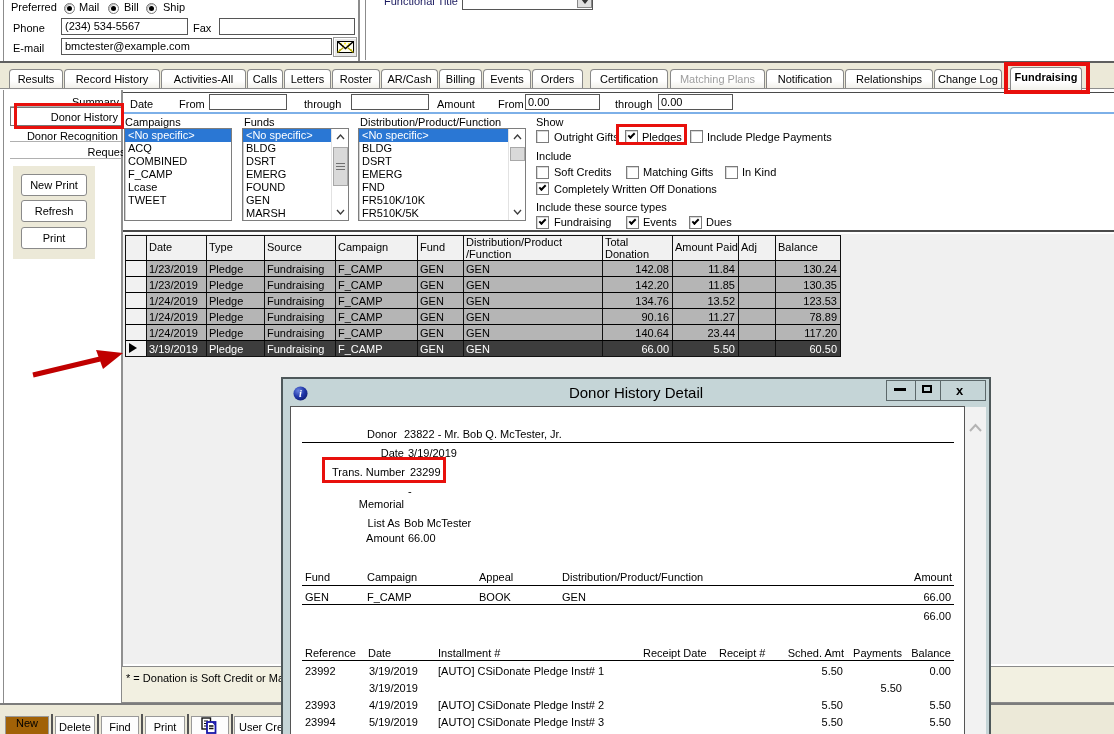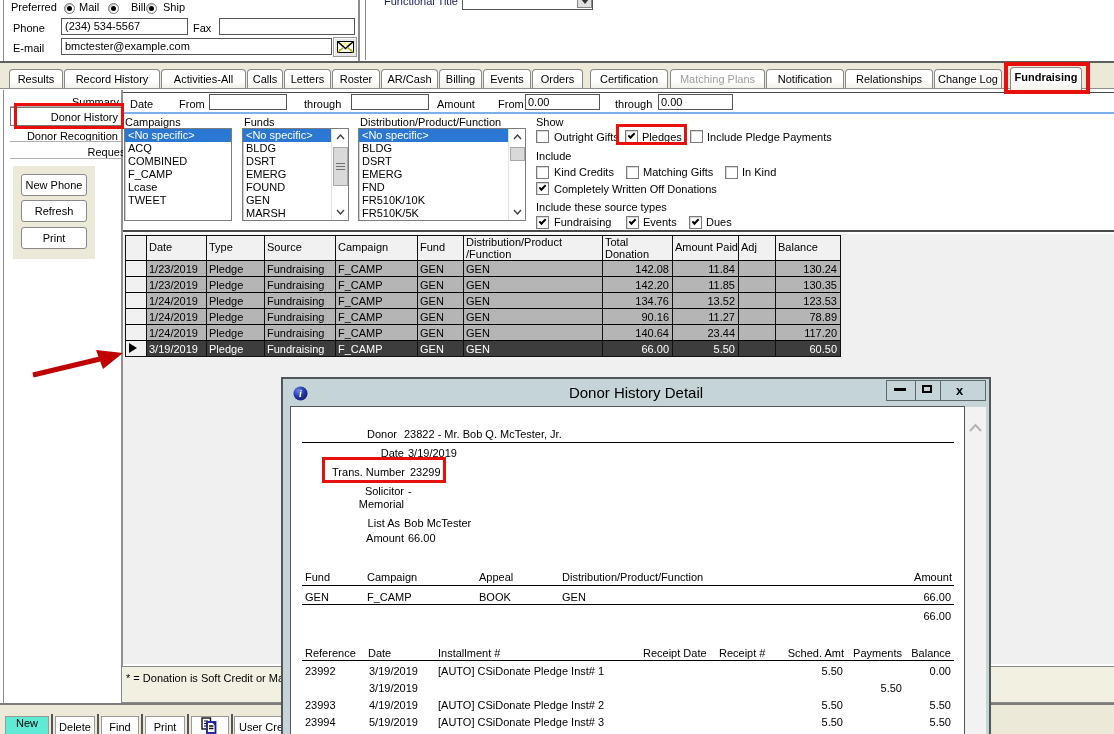--- a/index.html
+++ b/index.html
@@ -24,21 +24,21 @@
 <div class="ab vline" style="left:3px;top:0;height:61px"></div>
 <div class="ab vline" style="left:358px;top:0;height:61px;width:2px"></div>
 <div class="ab vline" style="left:365px;top:0;height:60px"></div>
 <div class="ab" style="left:11px;top:1px">Preferred</div>
 
 <div class="ab" style="left:64px;top:3px;width:11px;height:11px;border:1px solid #777;border-radius:50%;background:#fff;box-shadow:inset 1px 1px 1px #bbb"></div>
 <div class="ab" style="left:67px;top:6px;width:5px;height:5px;border-radius:50%;background:#000"></div>
 <div class="ab" style="left:79px;top:1px">Mail</div>
 <div class="ab" style="left:108px;top:3px;width:11px;height:11px;border:1px solid #777;border-radius:50%;background:#fff;box-shadow:inset 1px 1px 1px #bbb"></div>
 <div class="ab" style="left:111px;top:6px;width:5px;height:5px;border-radius:50%;background:#000"></div>
-<div class="ab" style="left:131px;top:1px">Bill</div>
+<div class="ab" style="left:124px;top:1px">Bill</div>
 <div class="ab" style="left:146px;top:3px;width:11px;height:11px;border:1px solid #777;border-radius:50%;background:#fff;box-shadow:inset 1px 1px 1px #bbb"></div>
 <div class="ab" style="left:149px;top:6px;width:5px;height:5px;border-radius:50%;background:#000"></div>
 <div class="ab" style="left:163px;top:1px">Ship</div>
 <div class="ab" style="left:13px;top:22px">Phone</div>
 <div class="ab inp" style="left:61px;top:18px;width:127px;height:17px;line-height:15px;padding-left:3px">(234) 534-5567</div>
 <div class="ab" style="left:193px;top:22px">Fax</div>
 <div class="ab inp" style="left:219px;top:18px;width:136px;height:17px"></div>
 <div class="ab" style="left:13px;top:42px">E-mail</div>
 <div class="ab inp" style="left:61px;top:38px;width:271px;height:17px;line-height:15px;padding-left:3px">bmctester@example.com</div>
 
@@ -89,21 +89,21 @@
 <div class="ab" style="left:0;top:96px;width:119px;text-align:right">Summary</div>
 <div class="ab" style="left:10px;top:106px;width:111px;height:1px;background:#b0b0b0"></div>
 <div class="ab" style="left:10px;top:107px;width:112px;height:19px;border:1px solid #777;background:#fff"></div>
 <div class="ab" style="left:0;top:111px;width:118px;text-align:right;font-weight:normal">Donor History</div>
 <div class="redbox" style="left:14px;top:103px;width:110px;height:26px;border-width:3px"></div>
 <div class="ab" style="left:0;top:130px;width:118px;text-align:right">Donor Recognition</div>
 <div class="ab" style="left:10px;top:141px;width:111px;height:1px;background:#b0b0b0"></div>
 <div class="ab" style="left:16px;top:146px;width:118px;text-align:right">Requests</div>
 <div class="ab" style="left:10px;top:158px;width:111px;height:1px;background:#b0b0b0"></div>
 <div class="ab" style="left:13px;top:166px;width:82px;height:93px;background:#ece9d8"></div>
-<div class="ab" style="left:21px;top:174px;width:66px;height:22px;background:#fff;border:1px solid #8a8a8a;border-radius:3px;text-align:center;line-height:20px">New Phone</div>
+<div class="ab" style="left:21px;top:174px;width:66px;height:22px;background:#fff;border:1px solid #8a8a8a;border-radius:3px;text-align:center;line-height:20px">New Print</div>
 <div class="ab" style="left:21px;top:200px;width:66px;height:22px;background:#fff;border:1px solid #8a8a8a;border-radius:3px;text-align:center;line-height:20px">Refresh</div>
 <div class="ab" style="left:21px;top:227px;width:66px;height:22px;background:#fff;border:1px solid #8a8a8a;border-radius:3px;text-align:center;line-height:20px">Print</div>
 
 <div class="ab" style="left:123px;top:92px;width:991px;height:140px;background:#fff;border-top:1px solid #4a4a4a;border-bottom:2px solid #4a4a4a"></div>
 <div class="ab" style="left:130px;top:98px">Date</div>
 <div class="ab" style="left:179px;top:98px">From</div>
 <div class="ab inp" style="left:209px;top:94px;width:78px;height:16px"></div>
 <div class="ab" style="left:304px;top:98px">through</div>
 <div class="ab inp" style="left:351px;top:94px;width:78px;height:16px"></div>
 <div class="ab" style="left:437px;top:98px">Amount</div>
@@ -171,21 +171,21 @@
     <div class="ab" style="left:554px;top:131px">Outright Gifts</div>
 <div class="cb" style="left:625px;top:130px">
       <div class="chk"></div>
     </div>
     <div class="ab" style="left:642px;top:131px">Pledges</div>
 <div class="redbox" style="left:616px;top:124px;width:71px;height:21px;border-width:3px"></div>
 <div class="cb" style="left:690px;top:130px"></div>
     <div class="ab" style="left:707px;top:131px">Include Pledge Payments</div>
 <div class="ab" style="left:536px;top:150px">Include</div>
 <div class="cb" style="left:536px;top:166px"></div>
-    <div class="ab" style="left:554px;top:166px">Kind Credits</div>
+    <div class="ab" style="left:554px;top:166px">Soft Credits</div>
 <div class="cb" style="left:626px;top:166px"></div>
     <div class="ab" style="left:643px;top:166px">Matching Gifts</div>
 <div class="cb" style="left:725px;top:166px"></div>
     <div class="ab" style="left:742px;top:166px">In Kind</div>
 <div class="cb" style="left:536px;top:182px">
       <div class="chk"></div>
     </div>
     <div class="ab" style="left:554px;top:183px">Completely Written Off Donations</div>
 <div class="ab" style="left:536px;top:201px">Include these source types</div>
 <div class="cb" style="left:536px;top:216px">
@@ -298,21 +298,21 @@
 <svg class="ab" style="left:25px;top:348px;z-index:20" width="105" height="32" viewBox="0 0 105 32">
 <line x1="8" y1="27" x2="75" y2="11" stroke="#c00000" stroke-width="5"></line>
 <polygon points="98,5 71,2 78,21" fill="#c00000"></polygon>
 </svg>
 
 <div class="ab" style="left:121px;top:666px;width:996px;height:37px;background:#f2f0e1;border:1px solid #8a8a8a"></div>
 <div class="ab" style="left:126px;top:672px">* = Donation is Soft Credit or Matching Gift</div>
 <div class="ab" style="left:0;top:703px;width:1114px;height:2px;background:#7c7c7c"></div>
 <div class="ab" style="left:0;top:705px;width:1114px;height:29px;background:#ece9d8"></div>
 
-<div class="ab" style="left:5px;top:716px;width:44px;height:18px;background:#5eead4;border:1px solid #999;border-bottom:none;text-align:center;padding-top:0">New</div>
+<div class="ab" style="left:5px;top:716px;width:44px;height:18px;background:#a16207;border:1px solid #999;border-bottom:none;text-align:center;padding-top:0">New</div>
 <div class="ab" style="left:51px;top:714px;width:2px;height:20px;background:#555"></div>
 <div class="ab" style="left:55px;top:716px;width:40px;height:18px;background:#fdfdfd;border:1px solid #999;border-bottom:none;text-align:center;padding-top:4px">Delete</div>
 <div class="ab" style="left:97px;top:714px;width:2px;height:20px;background:#555"></div>
 <div class="ab" style="left:101px;top:716px;width:38px;height:18px;background:#fdfdfd;border:1px solid #999;border-bottom:none;text-align:center;padding-top:4px">Find</div>
 <div class="ab" style="left:141px;top:714px;width:2px;height:20px;background:#555"></div>
 <div class="ab" style="left:145px;top:716px;width:40px;height:18px;background:#fdfdfd;border:1px solid #999;border-bottom:none;text-align:center;padding-top:4px">Print</div>
 <div class="ab" style="left:187px;top:714px;width:2px;height:20px;background:#555"></div>
 <div class="ab" style="left:191px;top:716px;width:38px;height:18px;background:#fdfdfd;border:1px solid #999;border-bottom:none"></div>
 <svg class="ab" style="left:201px;top:717px" width="16" height="17" viewBox="0 0 16 17">
 <rect x="1" y="1" width="8.5" height="11" fill="#fff" stroke="#111" stroke-width="1.4"></rect>
@@ -354,21 +354,20 @@
     </svg>
 
 <div class="ab" style="left:0px;top:428px;width:397px;text-align:right;z-index:42">Donor</div>
 <div class="ab" style="left:404px;top:428px;z-index:42">23822 - Mr. Bob Q. McTester, Jr.</div>
 <div class="ab" style="left:302px;top:442px;width:652px;height:1px;background:#000;z-index:42"></div>
 <div class="ab" style="left:0px;top:447px;width:404px;text-align:right;z-index:42">Date</div>
 <div class="ab" style="left:408px;top:447px;z-index:42">3/19/2019</div>
 <div class="ab" style="left:0px;top:466px;width:405px;text-align:right;z-index:42">Trans. Number</div>
 <div class="ab" style="left:410px;top:466px;z-index:42">23299</div>
 <div class="redbox" style="left:322px;top:457px;width:124px;height:26px;border-width:3px;z-index:43"></div>
-<div class="ab" style="left:0px;top:485px;width:404px;text-align:right;z-index:42">Solicitor</div>
 <div class="ab" style="left:408px;top:485px;z-index:42">-</div>
 <div class="ab" style="left:0px;top:498px;width:404px;text-align:right;z-index:42">Memorial</div>
 <div class="ab" style="left:0px;top:517px;width:400px;text-align:right;z-index:42">List As</div>
 <div class="ab" style="left:404px;top:517px;z-index:42">Bob McTester</div>
 <div class="ab" style="left:0px;top:532px;width:404px;text-align:right;z-index:42">Amount</div>
 <div class="ab" style="left:408px;top:532px;z-index:42">66.00</div>
 
 <div class="ab" style="left:305px;top:571px;z-index:42">Fund</div>
 <div class="ab" style="left:367px;top:571px;z-index:42">Campaign</div>
 <div class="ab" style="left:479px;top:571px;z-index:42">Appeal</div>

